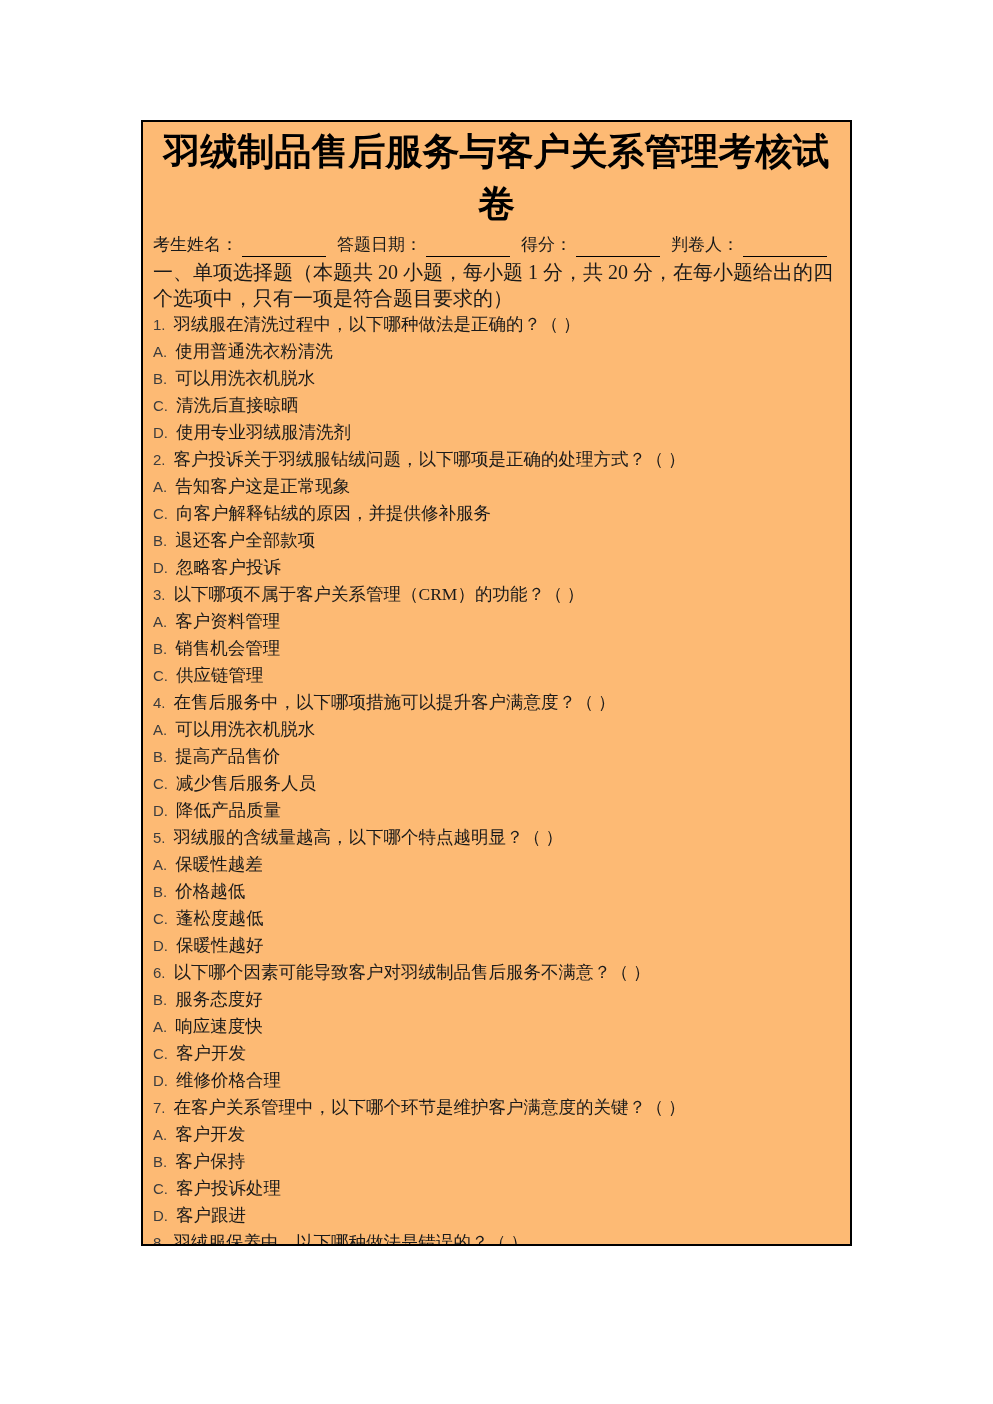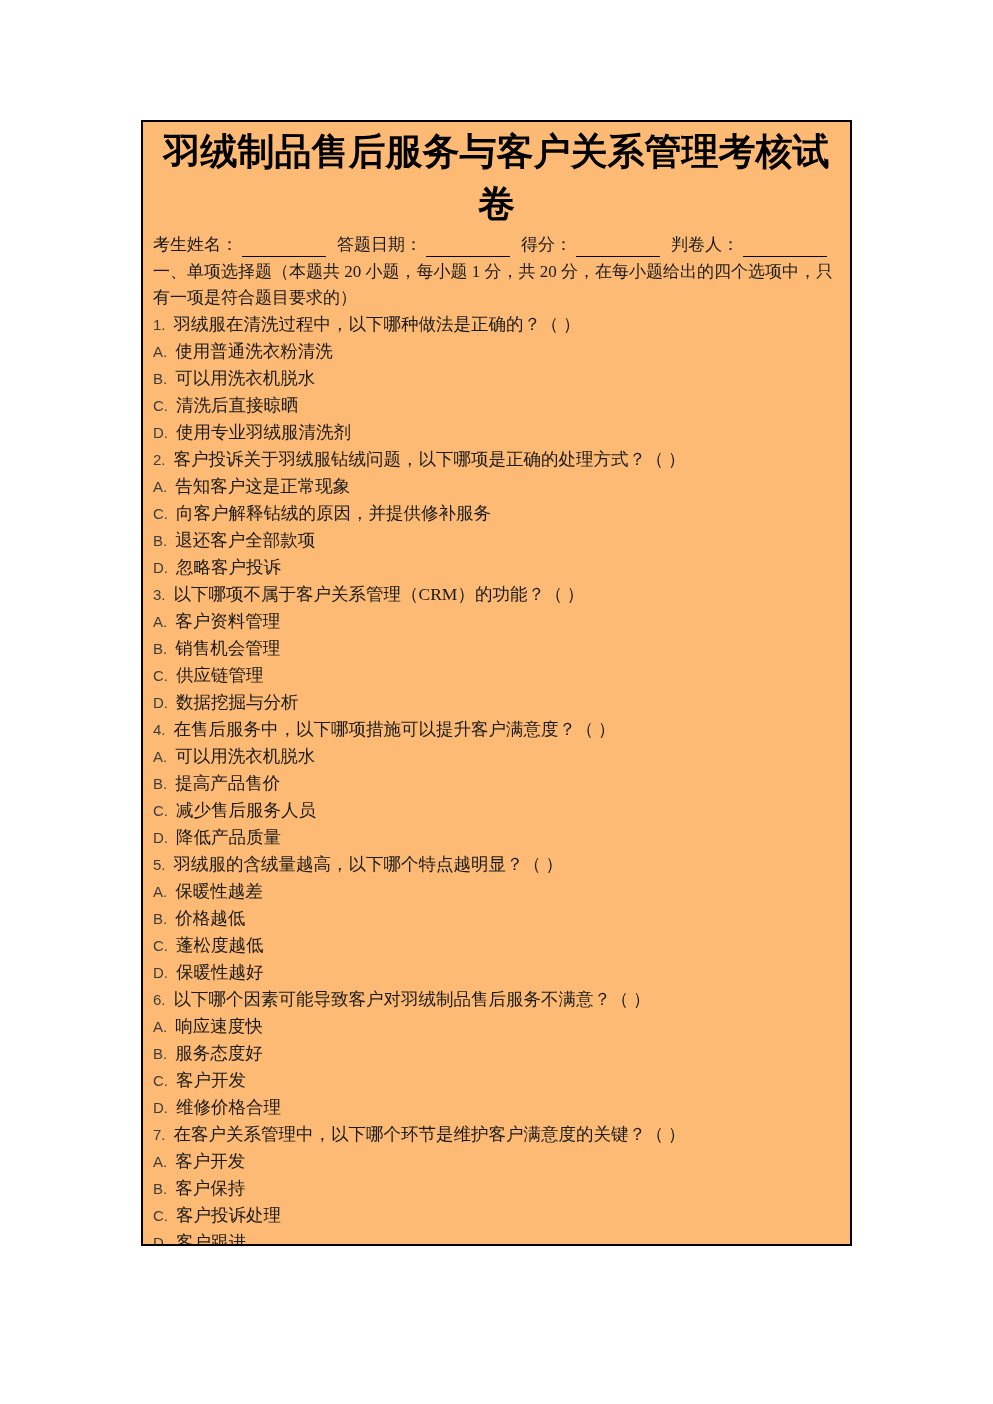--- a/index.html
+++ b/index.html
@@ -53,21 +53,21 @@
     margin-right: 11px;
   }
   .blank {
     display: inline-block;
     width: 84px;
     height: 16px;
     border-bottom: 1px solid #000000;
     margin-left: 4px;
   }
   .heading {
-    font-size: 17px;
+    font-size: 20px;
     line-height: 26px;
     color: #1a1a1a;
   }
   .line {
     font-size: 17.5px;
     line-height: 26px;
     white-space: nowrap;
     color: #1a1a1a;
   }
   .qnum {
@@ -118,37 +118,36 @@
       <div class="line"><span class="qnum">2.</span><span>客户投诉关于羽绒服钻绒问题，以下哪项是正确的处理方式？（  ）</span></div>
       <div class="line"><span class="qnum">A.</span><span>告知客户这是正常现象</span></div>
       <div class="line"><span class="qnum">C.</span><span>向客户解释钻绒的原因，并提供修补服务</span></div>
       <div class="line"><span class="qnum">B.</span><span>退还客户全部款项</span></div>
       <div class="line"><span class="qnum">D.</span><span>忽略客户投诉</span></div>
 
       <div class="line"><span class="qnum">3.</span><span>以下哪项不属于客户关系管理（CRM）的功能？（  ）</span></div>
       <div class="line"><span class="qnum">A.</span><span>客户资料管理</span></div>
       <div class="line"><span class="qnum">B.</span><span>销售机会管理</span></div>
       <div class="line"><span class="qnum">C.</span><span>供应链管理</span></div>
-      <div class="line"><span class="qnum">D.</span><span>数据挖掘与分析</span></div>
 
       <div class="line"><span class="qnum">4.</span><span>在售后服务中，以下哪项措施可以提升客户满意度？（  ）</span></div>
       <div class="line"><span class="qnum">A.</span><span>可以用洗衣机脱水</span></div>
       <div class="line"><span class="qnum">B.</span><span>提高产品售价</span></div>
       <div class="line"><span class="qnum">C.</span><span>减少售后服务人员</span></div>
       <div class="line"><span class="qnum">D.</span><span>降低产品质量</span></div>
 
       <div class="line"><span class="qnum">5.</span><span>羽绒服的含绒量越高，以下哪个特点越明显？（  ）</span></div>
       <div class="line"><span class="qnum">A.</span><span>保暖性越差</span></div>
       <div class="line"><span class="qnum">B.</span><span>价格越低</span></div>
       <div class="line"><span class="qnum">C.</span><span>蓬松度越低</span></div>
       <div class="line"><span class="qnum">D.</span><span>保暖性越好</span></div>
 
       <div class="line"><span class="qnum">6.</span><span>以下哪个因素可能导致客户对羽绒制品售后服务不满意？（  ）</span></div>
+      <div class="line"><span class="qnum">B.</span><span>服务态度好</span></div>
       <div class="line"><span class="qnum">A.</span><span>响应速度快</span></div>
-      <div class="line"><span class="qnum">B.</span><span>服务态度好</span></div>
       <div class="line"><span class="qnum">C.</span><span>客户开发</span></div>
       <div class="line"><span class="qnum">D.</span><span>维修价格合理</span></div>
 
       <div class="line"><span class="qnum">7.</span><span>在客户关系管理中，以下哪个环节是维护客户满意度的关键？（  ）</span></div>
       <div class="line"><span class="qnum">A.</span><span>客户开发</span></div>
       <div class="line"><span class="qnum">B.</span><span>客户保持</span></div>
       <div class="line"><span class="qnum">C.</span><span>客户投诉处理</span></div>
       <div class="line"><span class="qnum">D.</span><span>客户跟进</span></div>
 
       <div class="line"><span class="qnum">8.</span><span>羽绒服保养中，以下哪种做法是错误的？（  ）</span></div>

